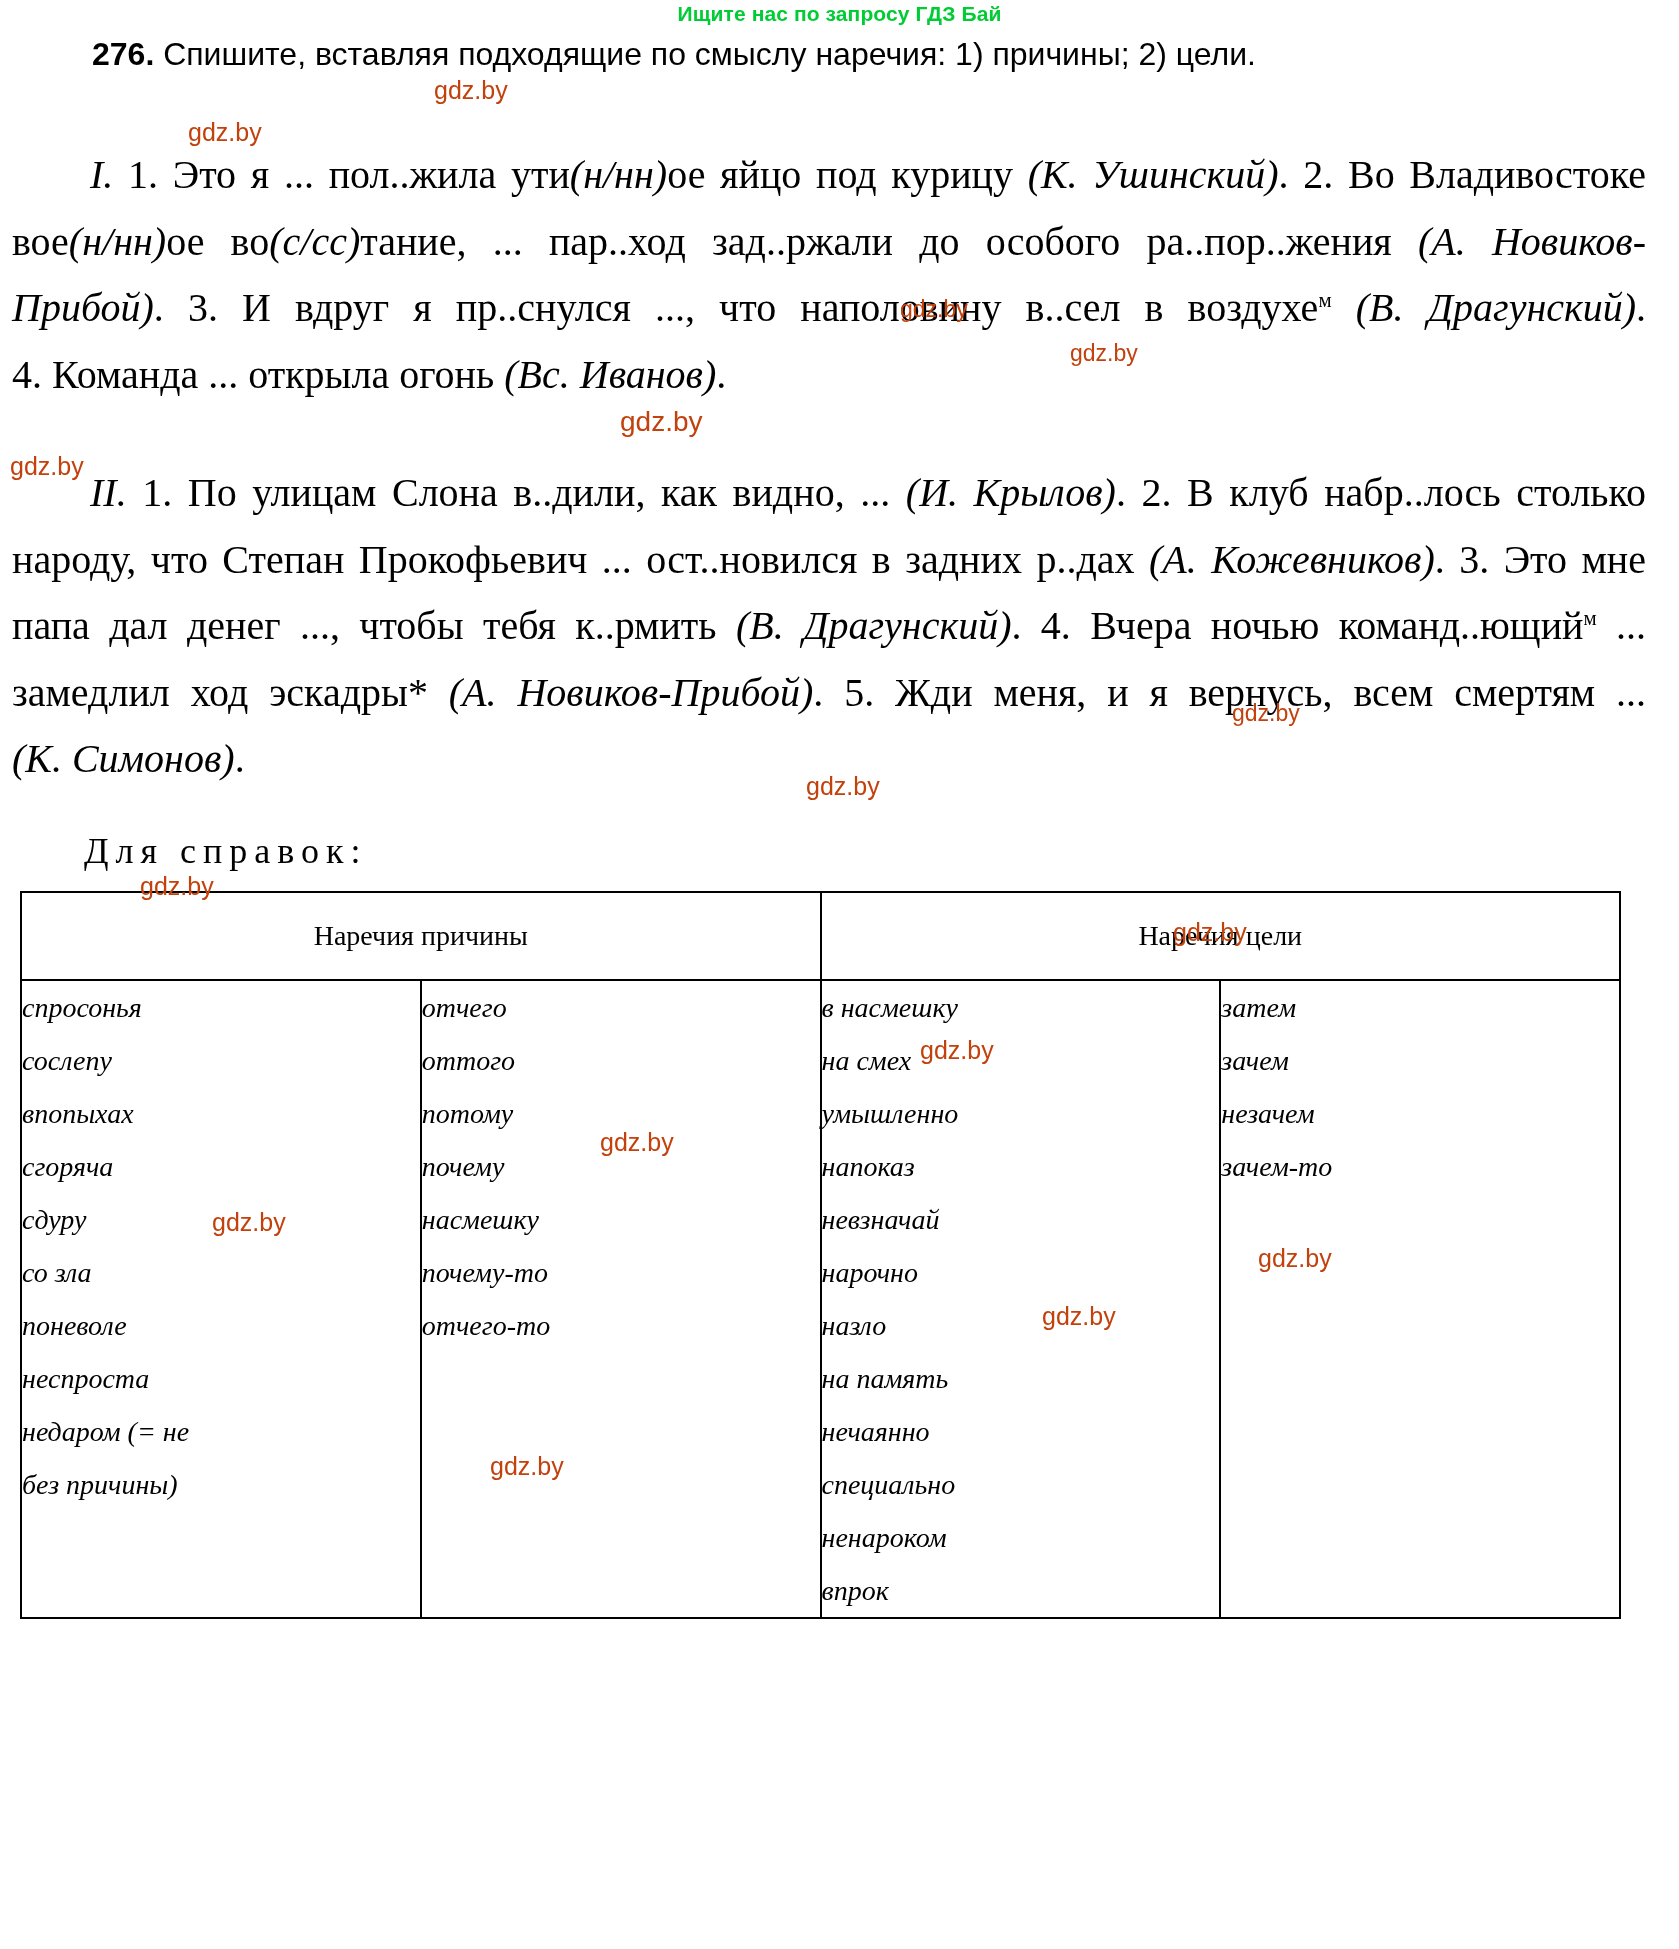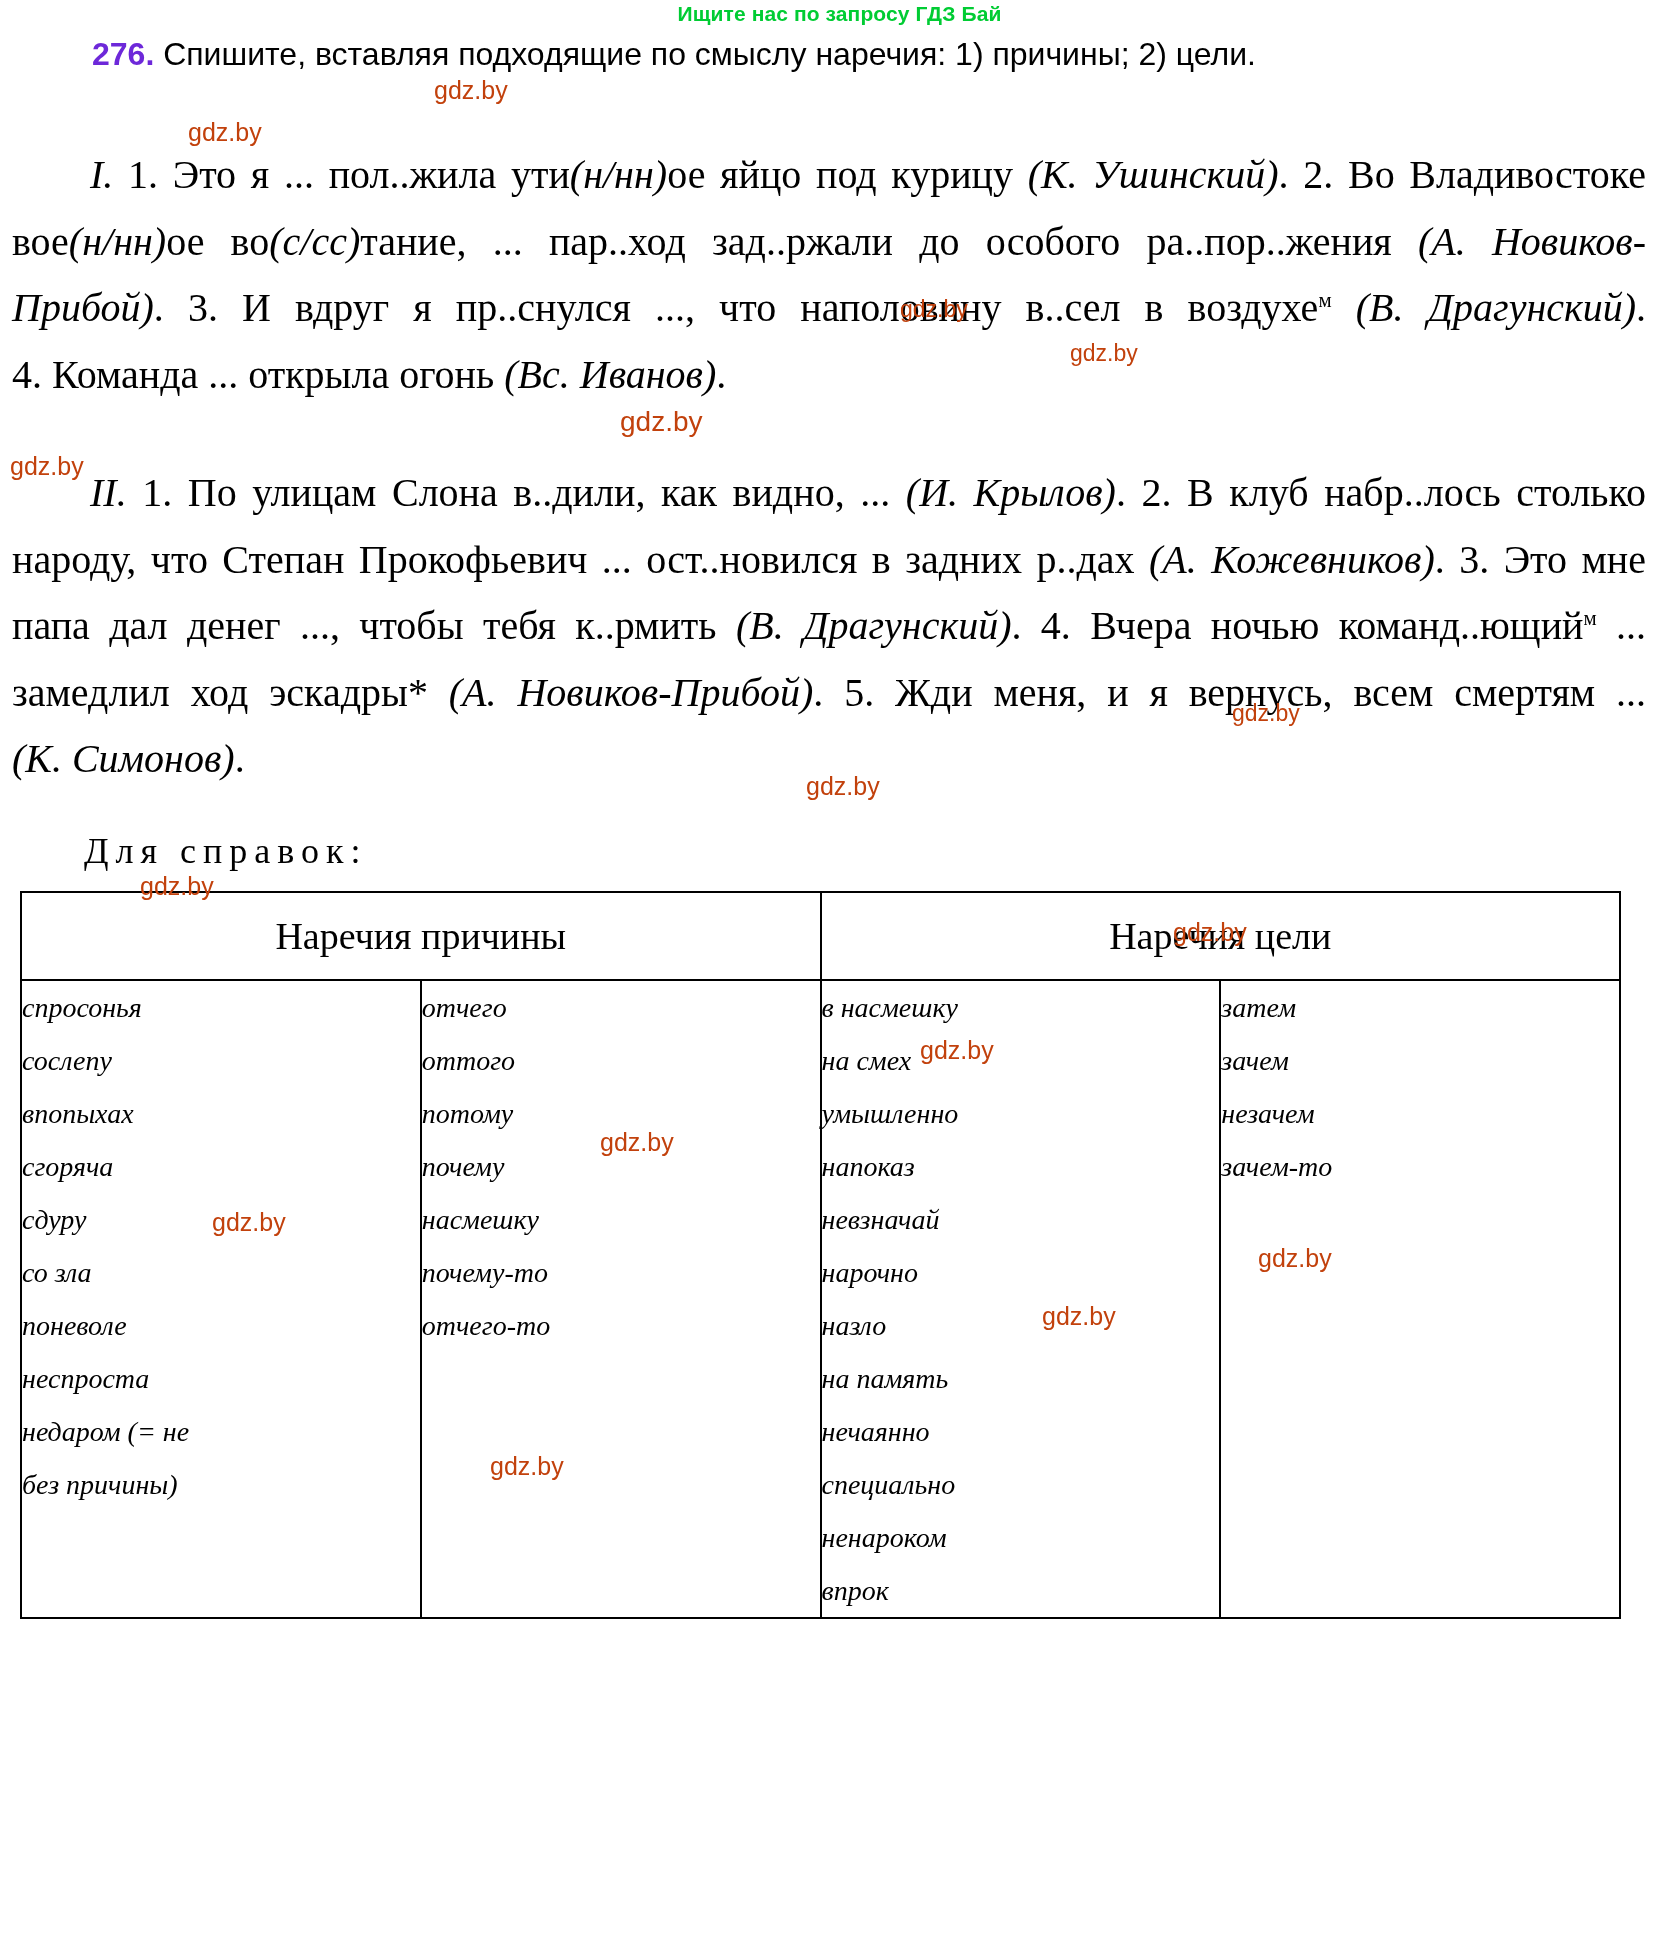--- a/index.html
+++ b/index.html
@@ -89,21 +89,21 @@
     border-collapse: collapse;
     table-layout: fixed;
   }
   #ref-table td, #ref-table th {
     border: 2.5px solid #000;
     vertical-align: top;
     padding: 0;
   }
   #ref-table th {
     font-family: "Liberation Serif", "DejaVu Serif", serif;
-    font-size: 38px;
+    font-size: 28px;
     font-weight: 400;
     text-align: center;
     height: 88px;
     vertical-align: middle;
   }
   .wordcell {
     padding: 28px 0 20px 30px;
   }
   .wordcell ul {
     list-style: none;
@@ -144,21 +144,21 @@
     pointer-events: none;
   }
 </style>
 </head>
 <body>
 
 <div id="page">
 
   <div id="promo-line" style="color: rgb(0, 204, 51);">Ищите нас по запросу ГДЗ Бай</div>
 
-  <div id="task-heading"><span id="task-number" style="color: #6d28d9;">276.</span><span> Спишите, вставляя подходящие по смыслу наречия: 1) причины; 2) цели.</span></div>
+  <div id="task-heading"><span id="task-number" style="color: #000000;">276.</span><span> Спишите, вставляя подходящие по смыслу наречия: 1) причины; 2) цели.</span></div>
 
   <div class="body-par" id="par-1"><span class="it">I.</span>
     <span>1.&nbsp;Это я ... пол..жила ути<span class="it">(н/нн)</span>ое яйцо под курицу <span class="it">(К.&nbsp;Ушинский)</span>.</span>
     <span>2.&nbsp;Во Владивостоке вое<span class="it">(н/нн)</span>ое во<span class="it">(с/сс)</span>тание, ... пар..ход зад..ржали до особого ра..пор..жения <span class="it">(А.&nbsp;Новиков-Прибой)</span>.</span>
     <span>3.&nbsp;И вдруг я пр..снулся ..., что наполовину в..сел в воздухе<span class="sup">м</span> <span class="it">(В.&nbsp;Драгунский)</span>.</span>
     <span>4.&nbsp;Команда ... открыла огонь <span class="it">(Вс.&nbsp;Иванов)</span>.</span>
   </div>
 
   <div class="body-par" id="par-2"><span class="it">II.</span>
     <span>1.&nbsp;По улицам Слона в..дили, как видно, ... <span class="it">(И.&nbsp;Крылов)</span>.</span>

